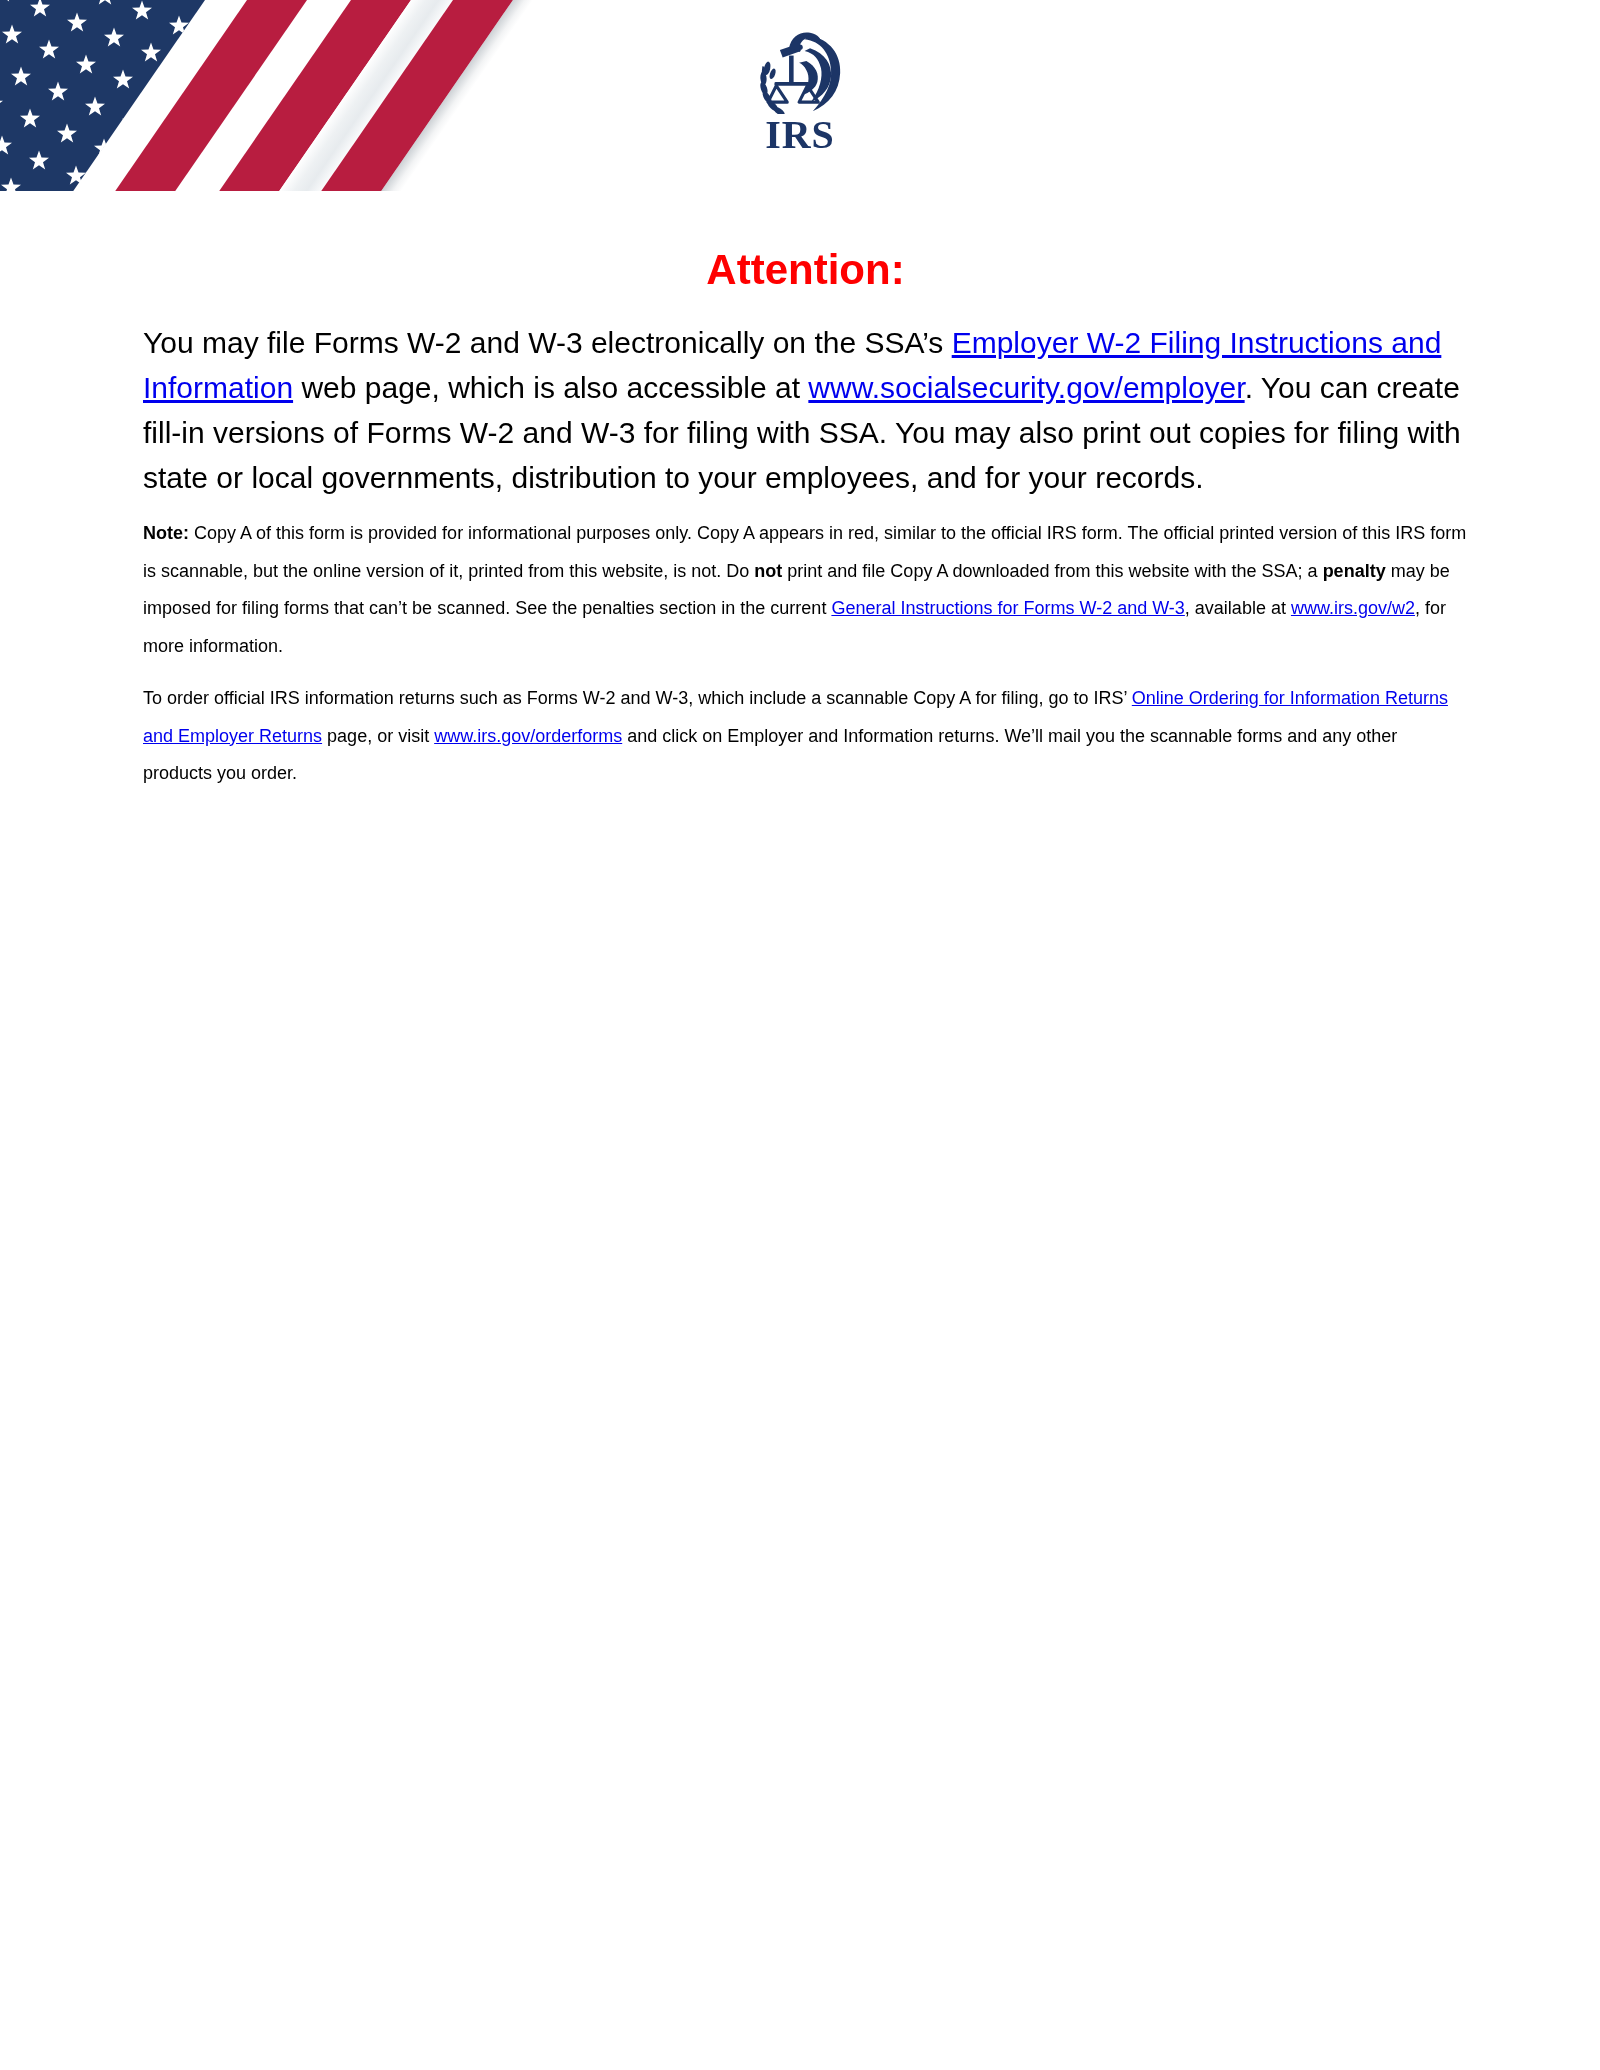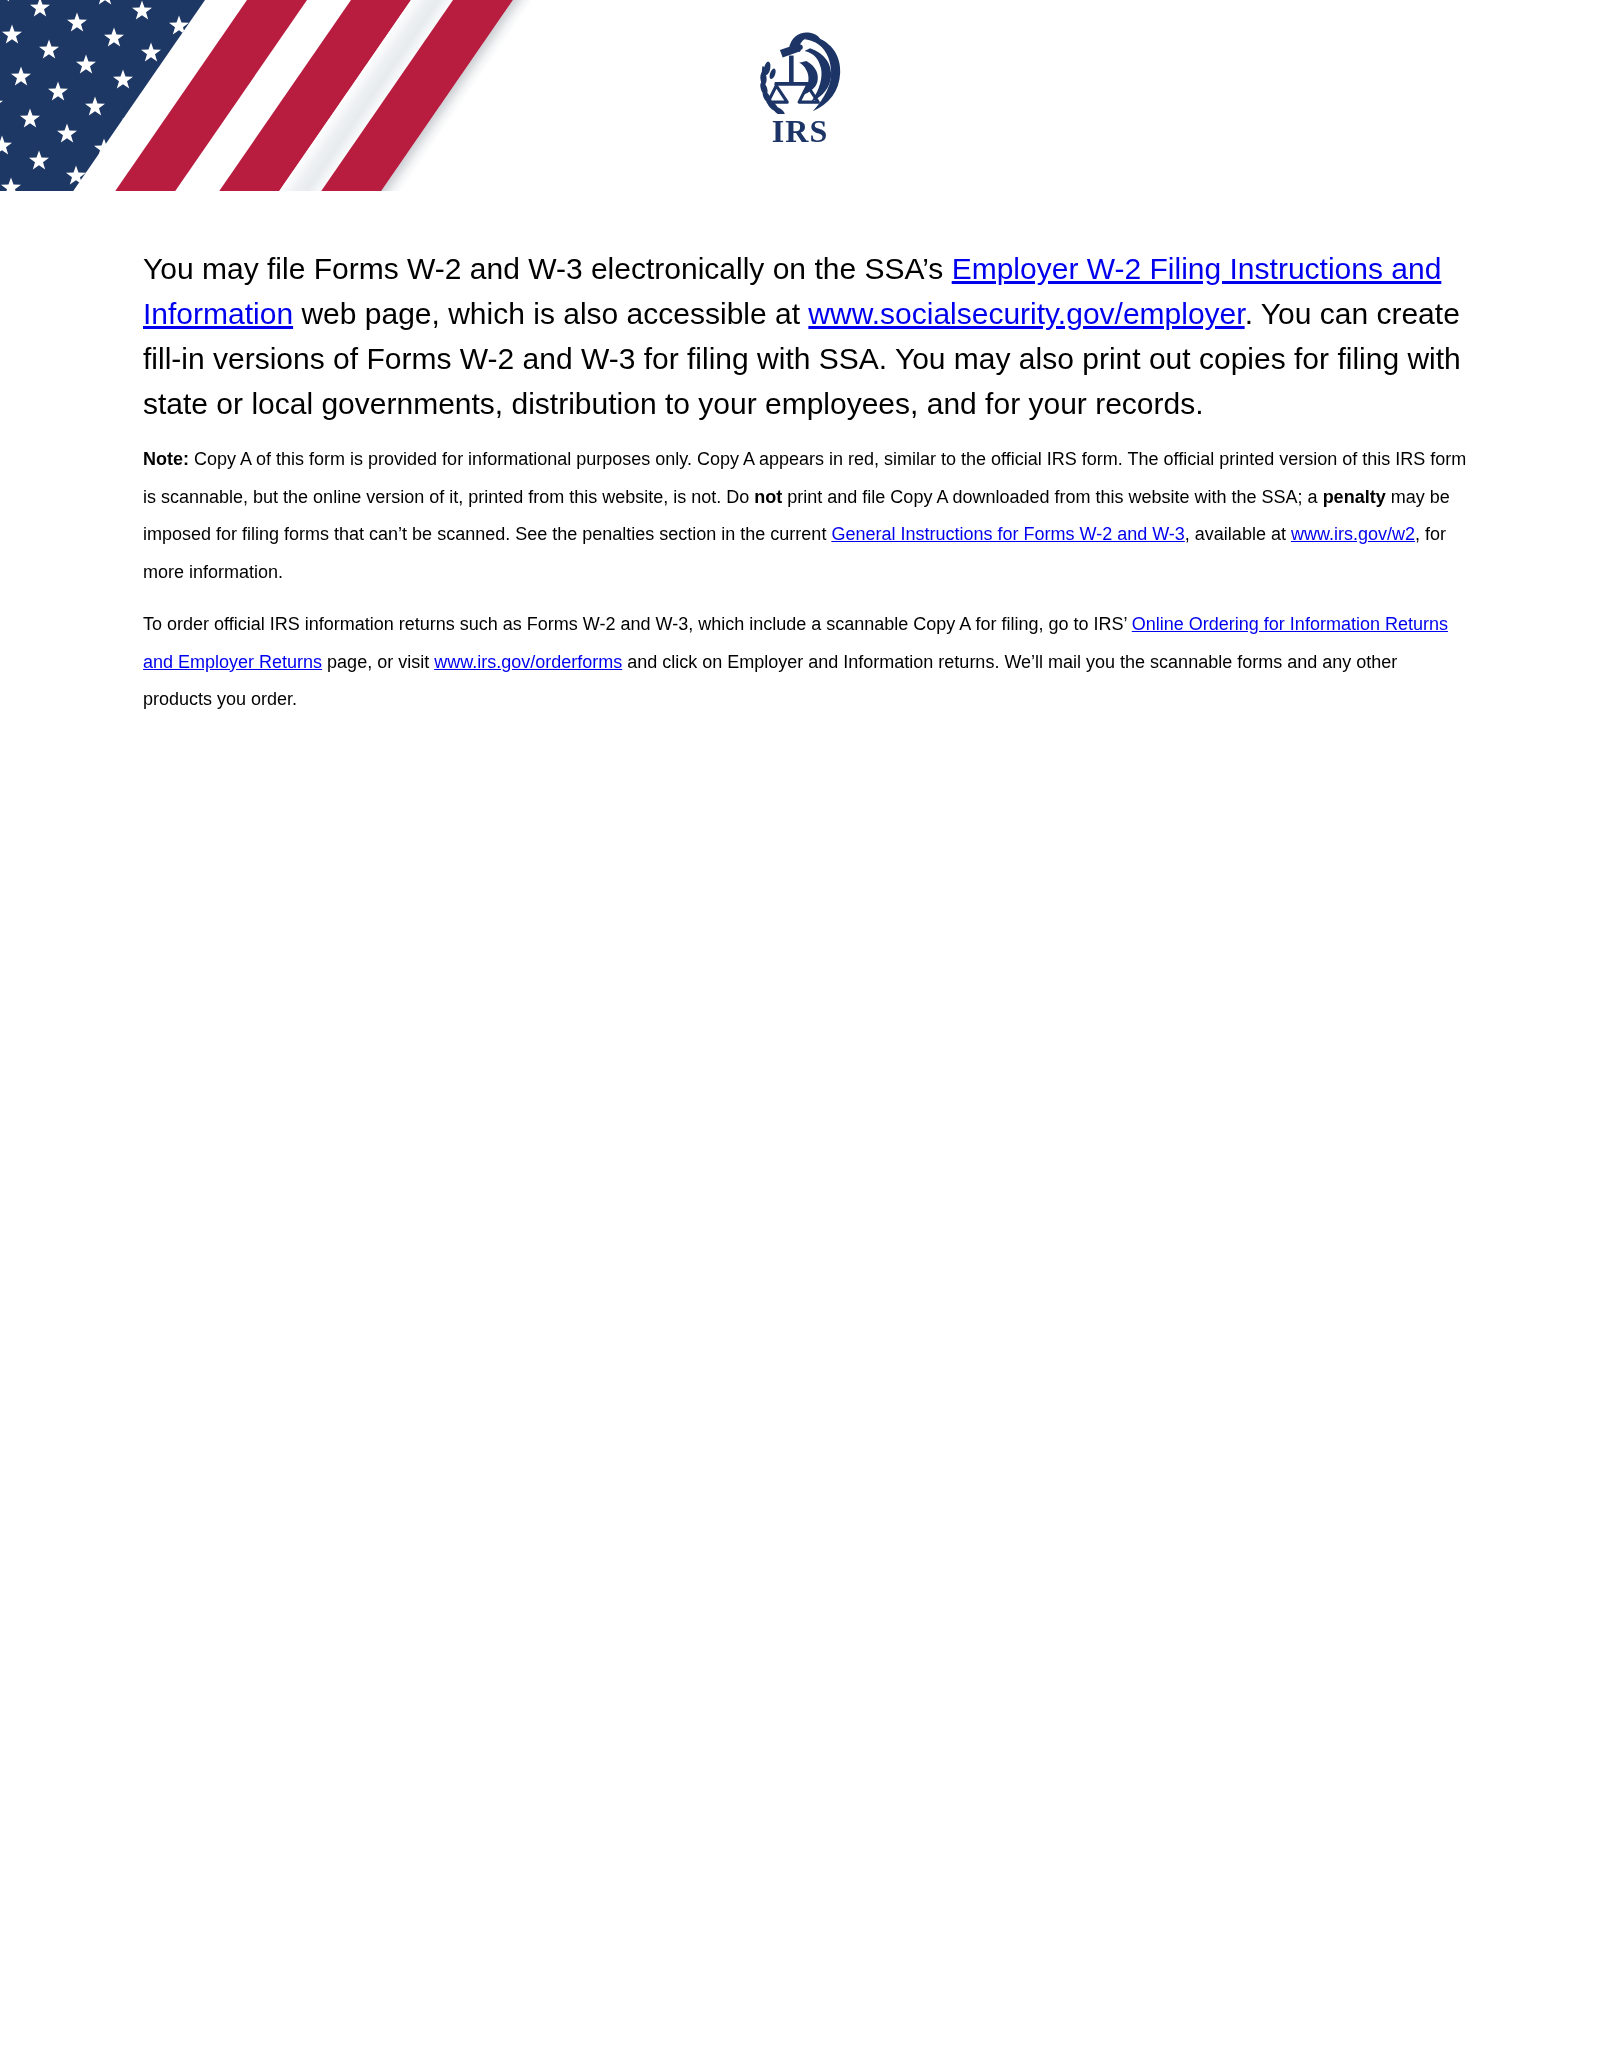--- a/index.html
+++ b/index.html
@@ -4,21 +4,21 @@
 <style>
   html,body{margin:0;padding:0;}
   body{
     width:1600px;height:2070px;background:#ffffff;position:relative;overflow:hidden;
     font-family:"Liberation Sans","DejaVu Sans",sans-serif;color:#000;
   }
   .flag{position:absolute;top:0;left:0;display:block;}
   .logo{position:absolute;top:30px;left:50%;transform:translateX(-50%);
         display:flex;flex-direction:column;align-items:center;}
   .logo-text{font-family:"Liberation Serif","DejaVu Serif",serif;font-weight:600;
-        font-size:32px;line-height:1;color:var(--logo-color,#1c3566);letter-spacing:1px;margin-top:1px;}
+        font-size:40px;line-height:1;color:var(--logo-color,#1c3566);letter-spacing:1px;margin-top:1px;}
   .content{position:absolute;left:143px;top:246px;width:1325px;}
   h1.attention{margin:0 0 26px 0;text-align:center;font-size:42px;font-weight:bold;
         color:var(--attention-color,#fe0000);line-height:48px;}
   .para{margin:0 0 15px 0;}
   .para.large{font-size:30px;line-height:45px;}
   .para.normal{font-size:18px;line-height:37.5px;}
   .run.bold{font-weight:bold;}
   a.run.link{color:var(--link-color,#0000ee);text-decoration:underline;cursor:pointer;}
 </style>
 </head>
@@ -114,18 +114,19 @@
       <path d="M40,20 C42,7 53,1 63,3 C72,5 76,10 75,15 C70,8 62,7 57,10 C52,13 51,18 52,24 L45,21 Z"></path>
       <path d="M62,6 C85,10 97,27 96,47 C95,67 84,81 66,89 C80,73 87,59 86,44 C85,26 75,12 57,10 Z"></path>
       <path d="M63,20 C80,26 87,38 86,51 C85,63 77,73 64,79 C74,65 77,52 75,42 C72,31 68,26 57,23 Z"></path>
       <path d="M59,34 C70,40 73,49 71,57 C69,64 62,69 55,71 C62,61 63,51 59,44 C57,40 54,37 51,36 Z"></path>
     </g>
   </svg>
   <div class="logo-text">IRS</div>
 </div>
 
 <div class="content">
+  <h1 class="attention">Attention:</h1>
   <div id="paragraphs">
       <div class="para large"><span class="run">You may file Forms W-2 and W-3 electronically on the SSA’s </span><a class="run link" href="#">Employer W-2 Filing Instructions and Information</a><span class="run"> web page, which is also accessible at </span><a class="run link" href="#">www.socialsecurity.gov/employer</a><span class="run">.  You can create fill-in versions of Forms W-2 and W-3 for filing with SSA. You may also print out copies for filing with state or local governments, distribution to your employees, and for your records.</span></div>
       <div class="para normal"><span class="run bold">Note:</span><span class="run"> Copy A of this form is provided for informational purposes only. Copy A appears in red, similar to the official IRS form. The official printed version of this IRS form is scannable, but the online version of it, printed from this website, is not. Do </span><span class="run bold">not</span><span class="run"> print and file Copy A downloaded from this website with the SSA; a </span><span class="run bold">penalty</span><span class="run"> may be imposed for filing forms that can’t be scanned. See the penalties section in the current </span><a class="run link" href="#">General Instructions for Forms W-2 and W-3</a><span class="run">, available at </span><a class="run link" href="#">www.irs.gov/w2</a><span class="run">, for more information.</span></div>
       <div class="para normal"><span class="run">To order official IRS information returns such as Forms W-2 and W-3, which include a scannable Copy A for filing, go to IRS’ </span><a class="run link" href="#">Online Ordering for Information Returns and Employer Returns</a><span class="run"> page, or visit </span><a class="run link" href="#">www.irs.gov/orderforms</a><span class="run"> and click on Employer and Information returns. We’ll mail you the scannable forms and any other products you order.</span></div>
     </div>
 </div>
 
 </body></html>

